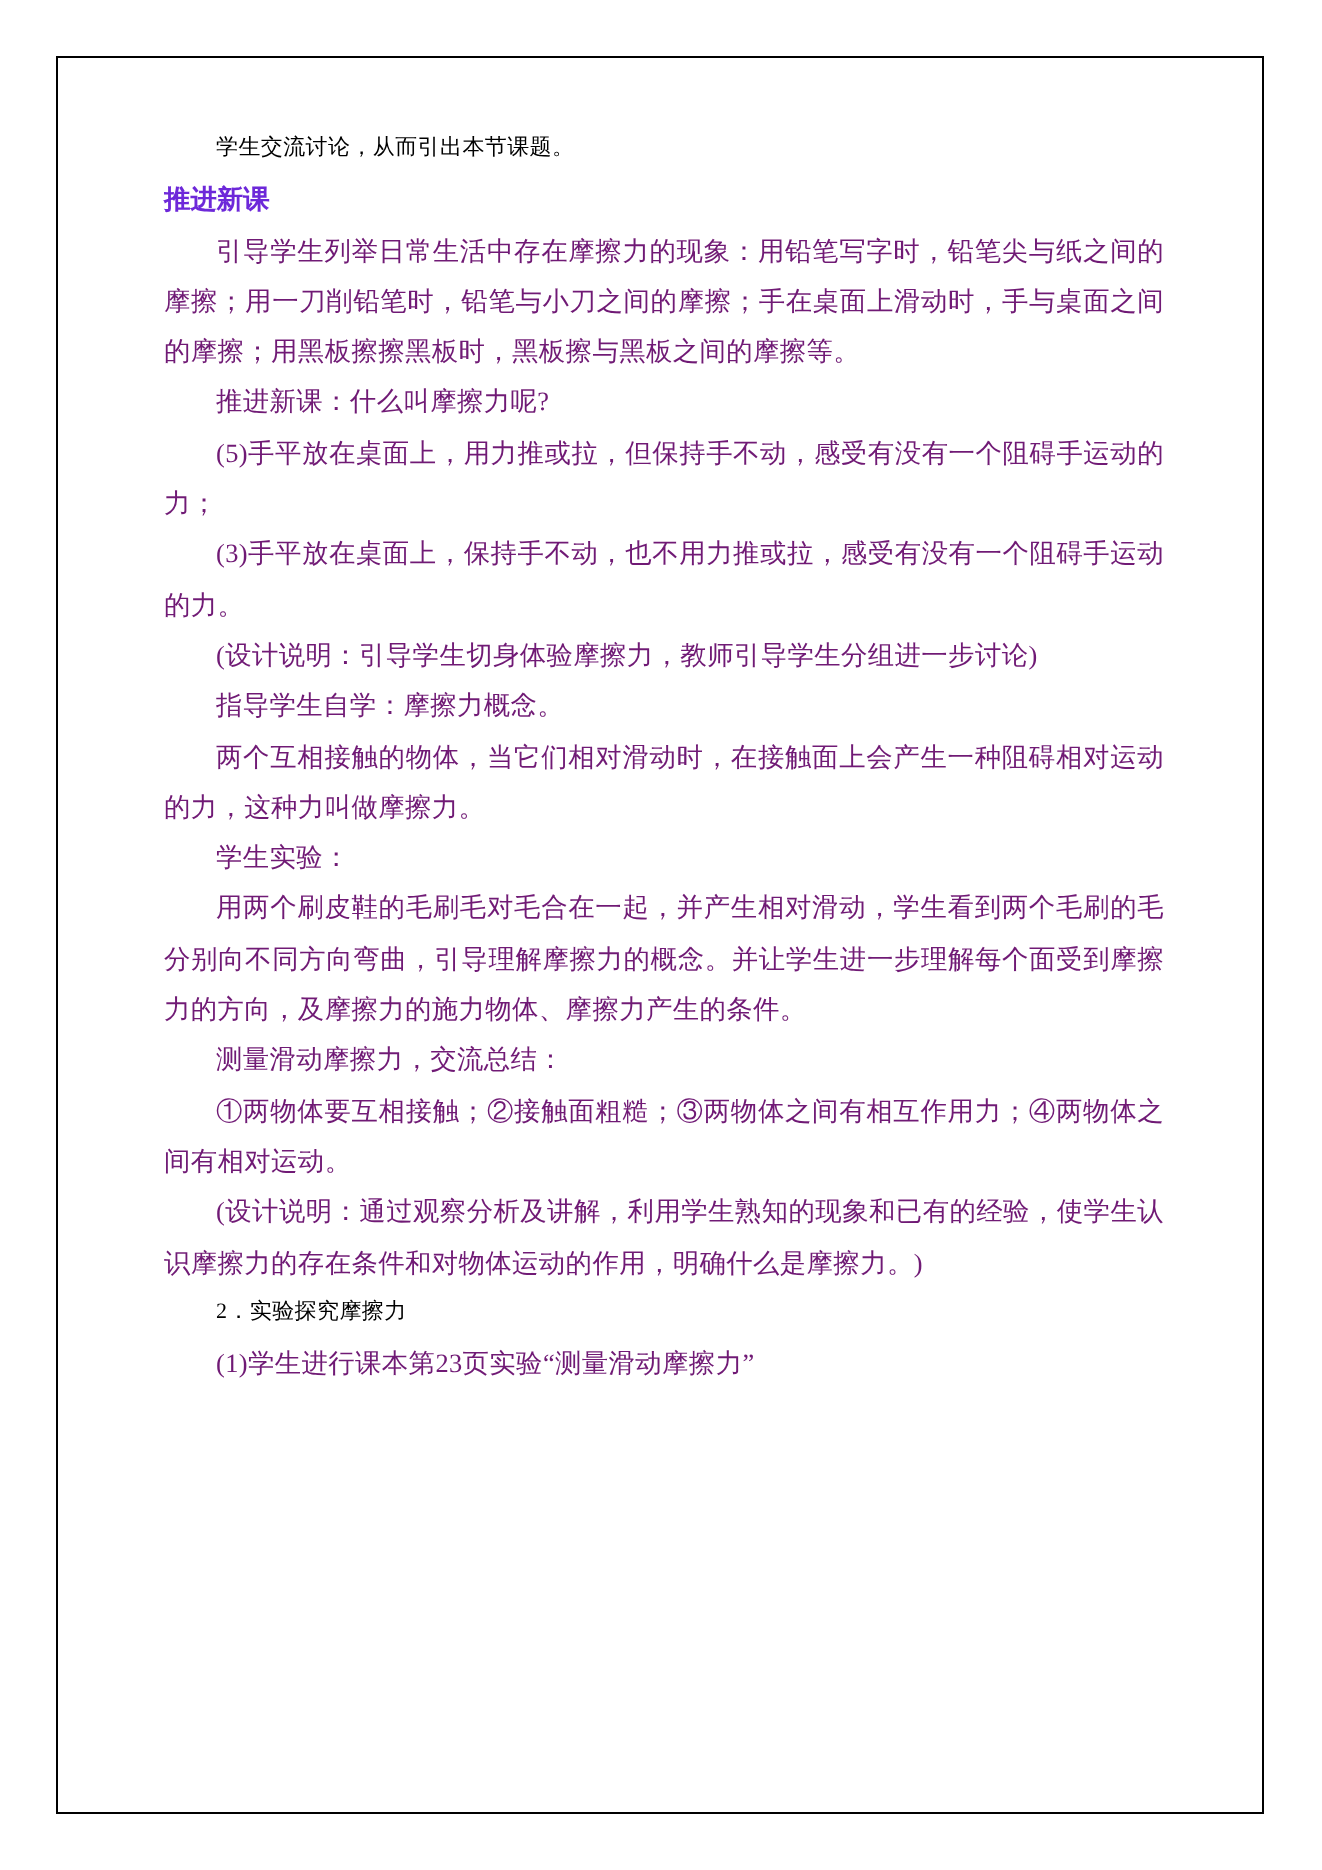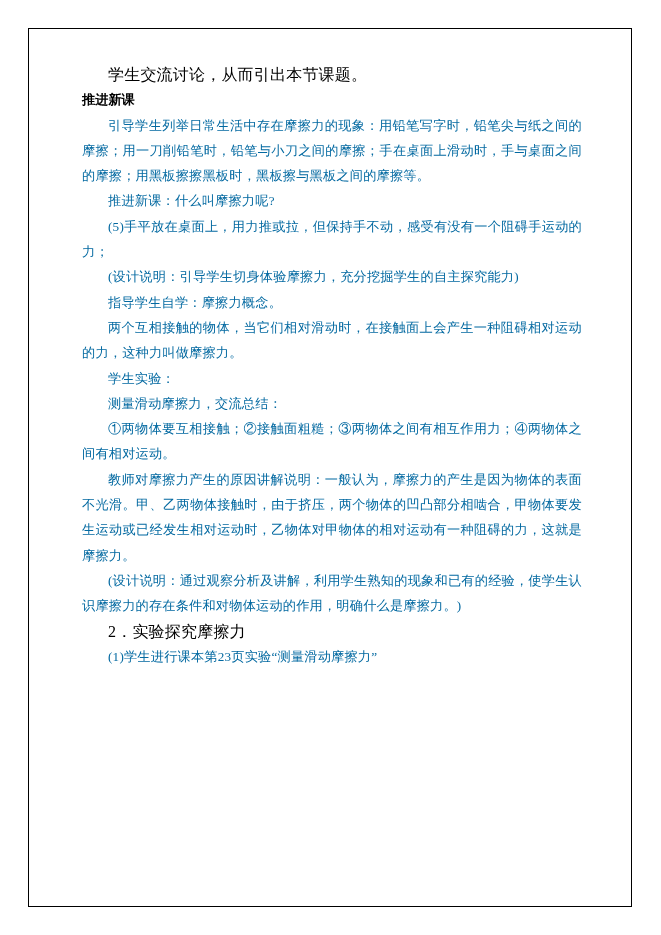--- a/index.html
+++ b/index.html
@@ -29,66 +29,67 @@
   }
   .content {
     position: absolute;
     left: 82px;
     top: 62px;
     width: 500px;
     box-sizing: border-box;
   }
   .doc-line {
     font-family: "Liberation Serif", serif;
-    font-size: 16px;
+    font-size: 11px;
     line-height: 25.3px;
     color: #000000;
     white-space: pre-wrap;
     text-align: justify;
     letter-spacing: 0.2px;
   }
   .indent2 {
     text-indent: 0;
     padding-left: 26px;
   }
   .heading {
     font-family: "Liberation Serif", serif;
     font-size: 13.2px;
     line-height: 25.3px;
     font-weight: bold;
-    color: #000000;
+    color: #6d28d9;
     padding-left: 0;
   }
   .para {
     font-family: "Liberation Serif", serif;
     font-size: 13.2px;
     line-height: 25.3px;
-    color: #0369a1;
+    color: #701a75;
     text-align: justify;
     text-indent: 26px;
     letter-spacing: 0.2px;
   }
 </style>
 </head>
 <body>
 
 <div class="page">
   <div class="border-frame"></div>
   <div class="content">
 
     <div class="doc-line indent2">学生交流讨论，从而引出本节课题。</div>
     <div class="heading">推进新课</div>
     <div class="para">引导学生列举日常生活中存在摩擦力的现象：用铅笔写字时，铅笔尖与纸之间的摩擦；用一刀削铅笔时，铅笔与小刀之间的摩擦；手在桌面上滑动时，手与桌面之间的摩擦；用黑板擦擦黑板时，黑板擦与黑板之间的摩擦等。</div>
     <div class="para">推进新课：什么叫摩擦力呢?</div>
     <div class="para">(5)手平放在桌面上，用力推或拉，但保持手不动，感受有没有一个阻碍手运动的力；</div>
-    <div class="para">(设计说明：引导学生切身体验摩擦力，充分挖掘学生的自主探究能力)</div>
+    <div class="para">(3)手平放在桌面上，保持手不动，也不用力推或拉，感受有没有一个阻碍手运动的力。</div>
+    <div class="para">(设计说明：引导学生切身体验摩擦力，教师引导学生分组进一步讨论)</div>
     <div class="para">指导学生自学：摩擦力概念。</div>
     <div class="para">两个互相接触的物体，当它们相对滑动时，在接触面上会产生一种阻碍相对运动的力，这种力叫做摩擦力。</div>
     <div class="para">学生实验：</div>
+    <div class="para">用两个刷皮鞋的毛刷毛对毛合在一起，并产生相对滑动，学生看到两个毛刷的毛分别向不同方向弯曲，引导理解摩擦力的概念。并让学生进一步理解每个面受到摩擦力的方向，及摩擦力的施力物体、摩擦力产生的条件。</div>
     <div class="para">测量滑动摩擦力，交流总结：</div>
     <div class="para">①两物体要互相接触；②接触面粗糙；③两物体之间有相互作用力；④两物体之间有相对运动。</div>
-    <div class="para">教师对摩擦力产生的原因讲解说明：一般认为，摩擦力的产生是因为物体的表面不光滑。甲、乙两物体接触时，由于挤压，两个物体的凹凸部分相啮合，甲物体要发生运动或已经发生相对运动时，乙物体对甲物体的相对运动有一种阻碍的力，这就是摩擦力。</div>
     <div class="para">(设计说明：通过观察分析及讲解，利用学生熟知的现象和已有的经验，使学生认识摩擦力的存在条件和对物体运动的作用，明确什么是摩擦力。)</div>
     <div class="doc-line indent2">2．实验探究摩擦力</div>
     <div class="para">(1)学生进行课本第23页实验“测量滑动摩擦力”</div>
 
   </div>
 </div>
 
 </body></html>

